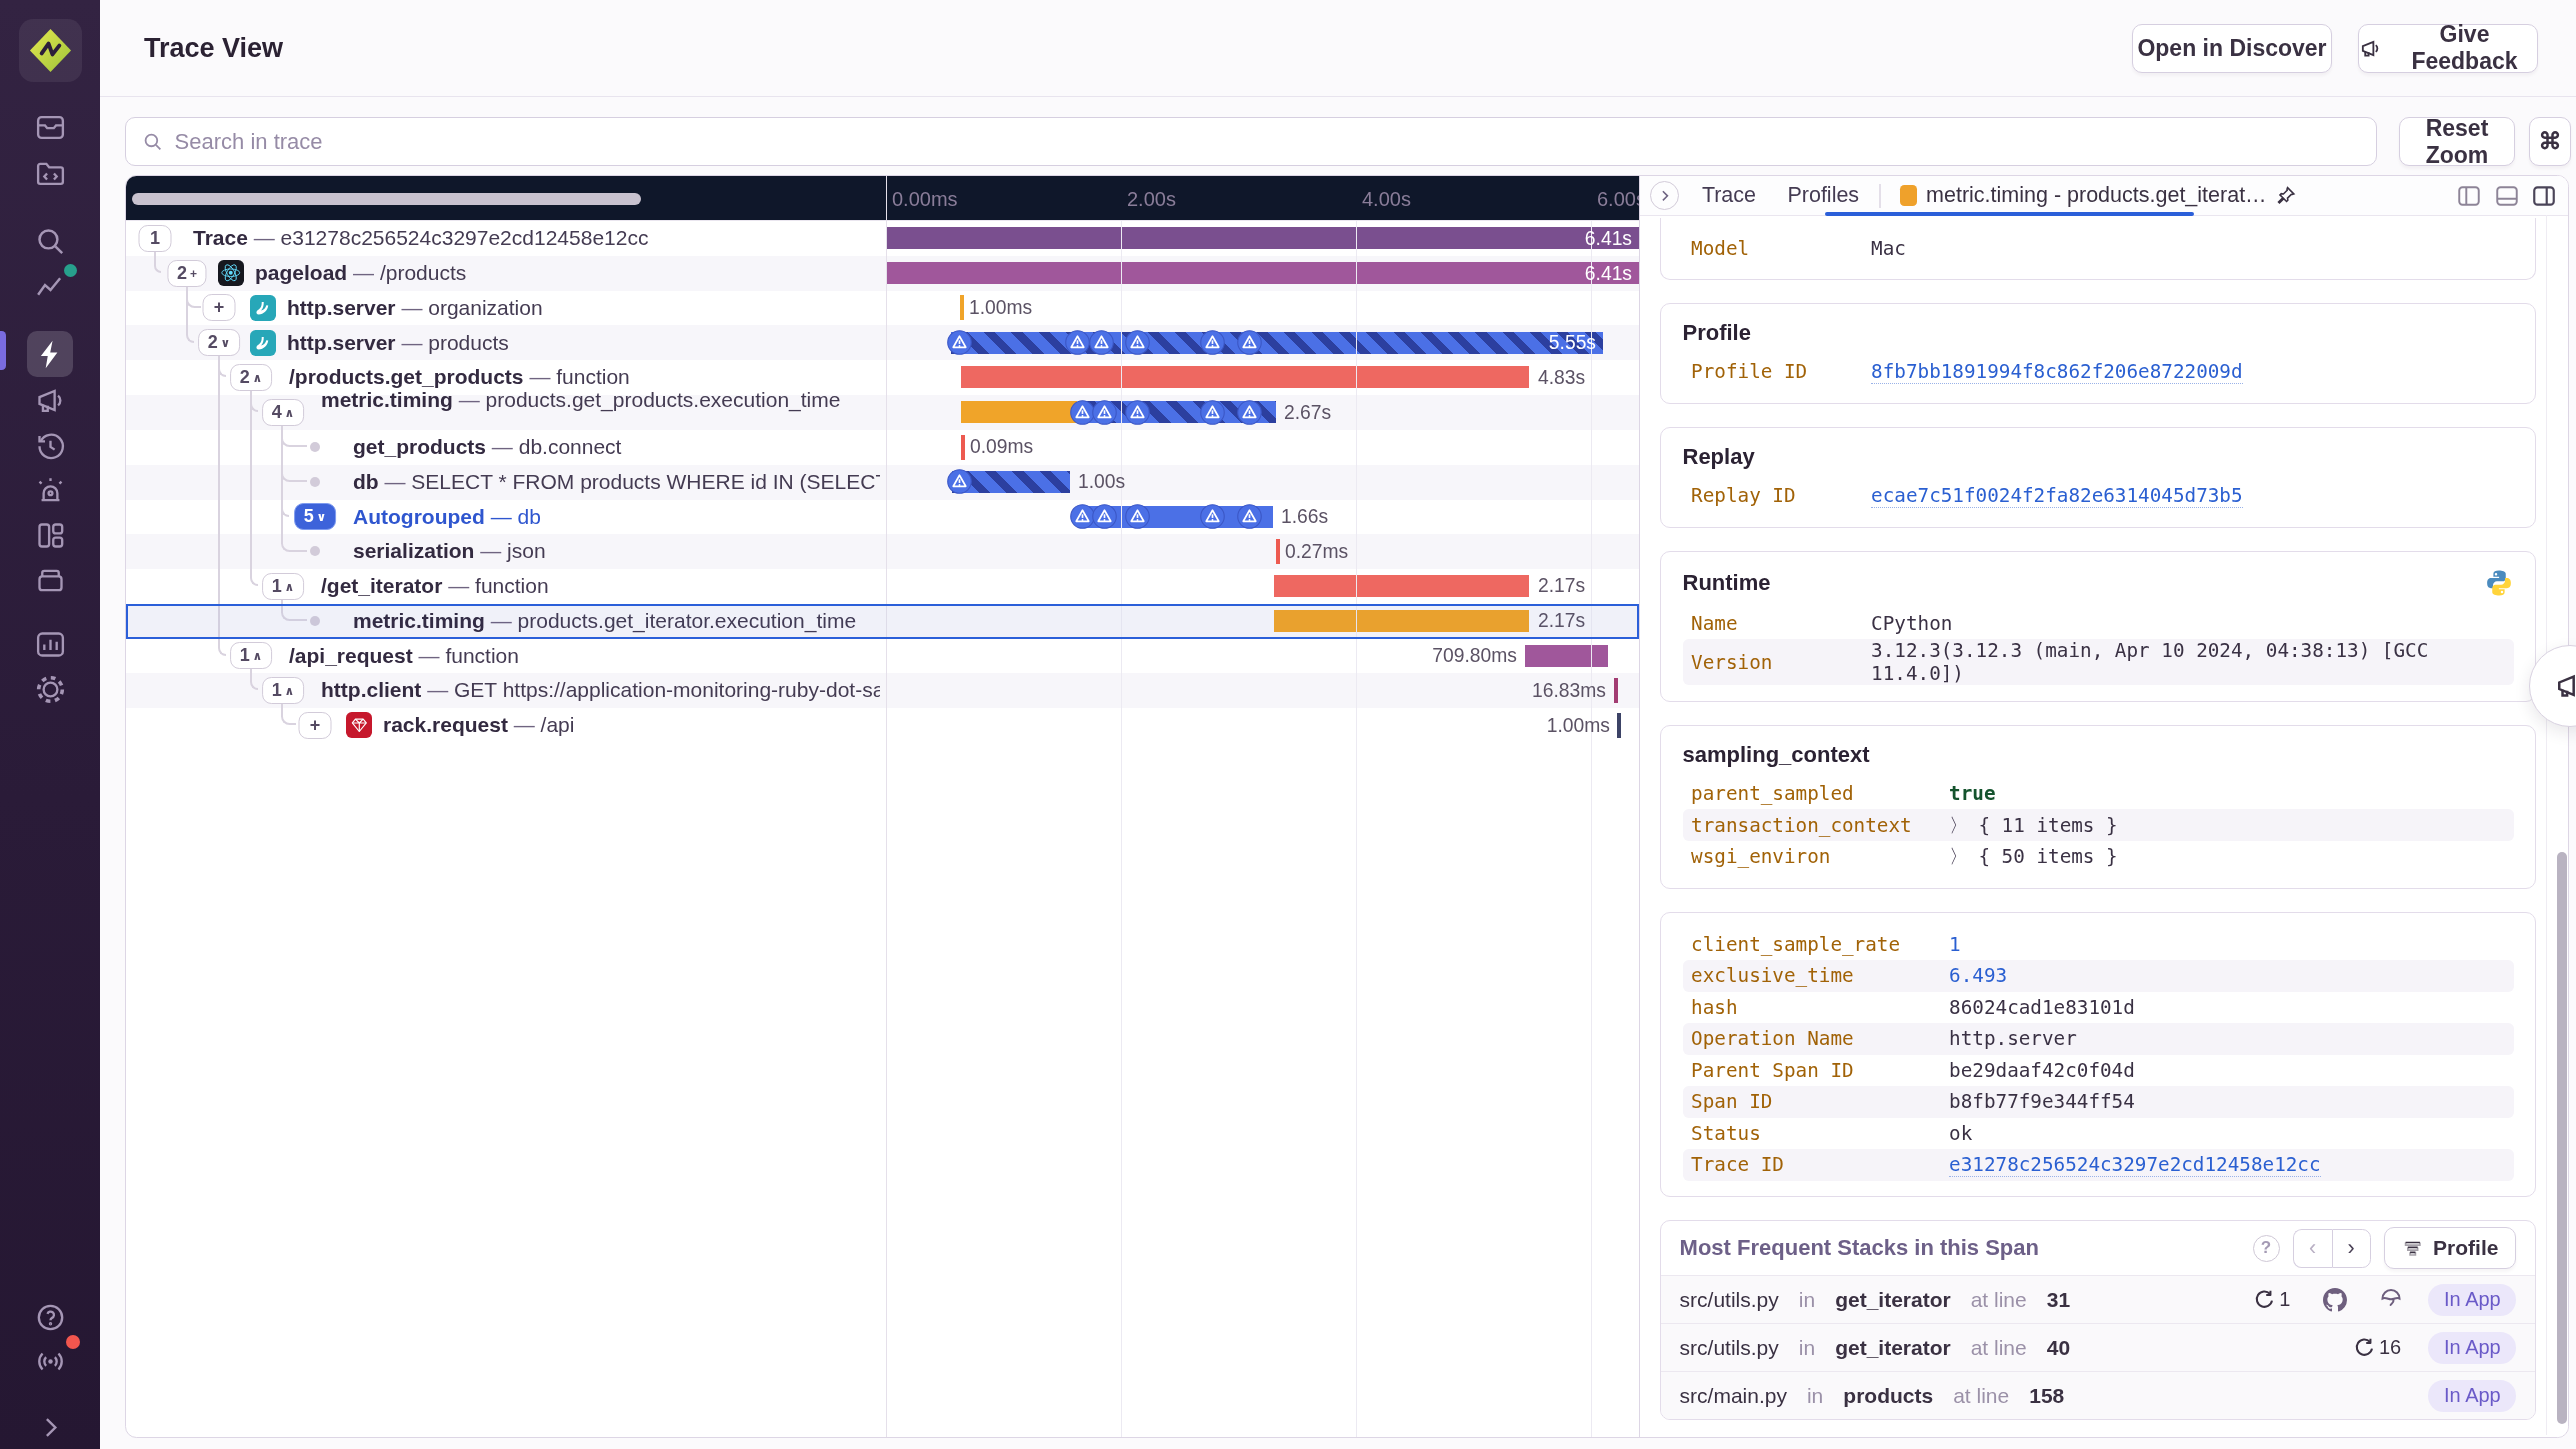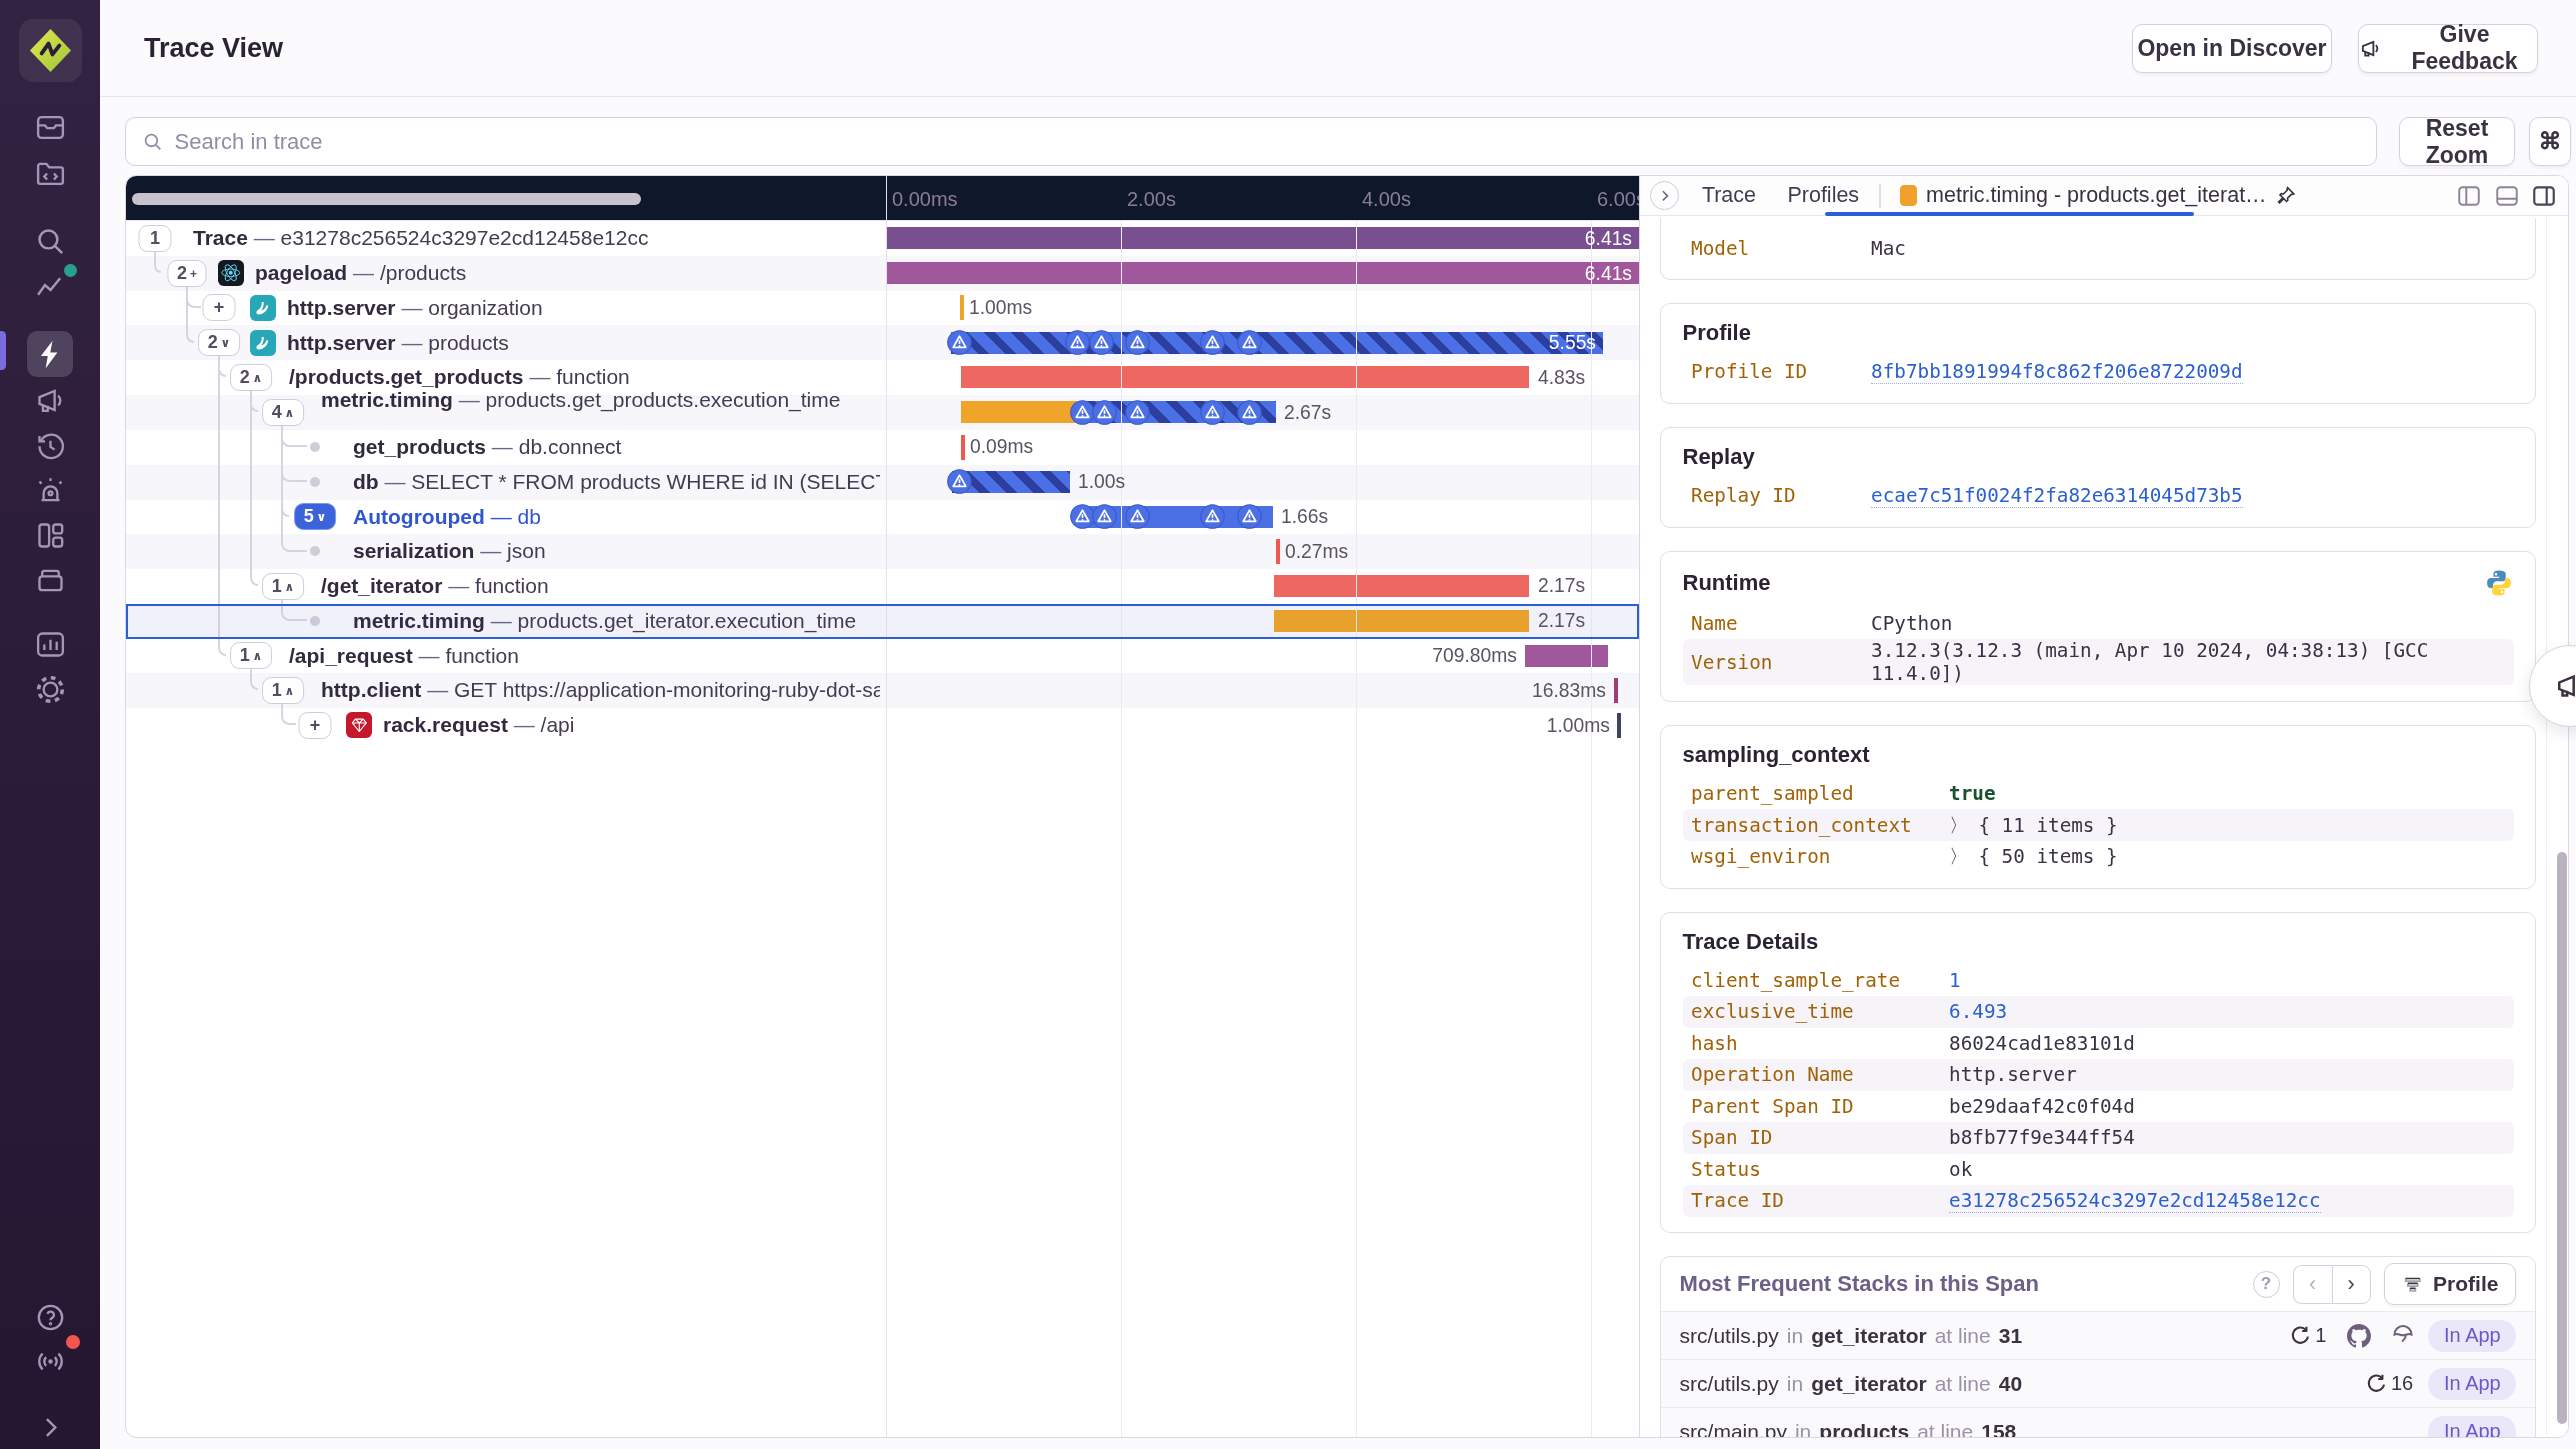--- a/index.html
+++ b/index.html
@@ -108,21 +108,21 @@
   .stacks-head .title { font-size:22px; font-weight:700; color:#6d6088; flex:1; }
   .qcirc { width:27px; height:27px; border-radius:50%; border:1.4px solid #cfc8d6; color:#a49ab4;
     font-size:17px; display:flex; align-items:center; justify-content:center; font-weight:700; }
   .pager { display:flex; }
   .pager .pg { width:39px; height:39px; background:#fff; border:1.4px solid #d6cfe0; display:flex;
     align-items:center; justify-content:center; font-size:21.5px; }
   .pg.prev { border-radius:8.6px 0 0 8.6px; color:#b9b0c4; border-right:none; }
   .pg.next { border-radius:0 8.6px 8.6px 0; color:#4a4156; }
   .profile-btn { height:42px; padding:0 17px; font-size:21px; }
   .stack-row { min-height:48px; border-top:1.4px solid #ece8f0; background:#faf9fb; display:flex;
-    align-items:center; padding:0 18.6px; gap:8px; font-size:21px; color:#3a3142; }
+    align-items:center; padding:0 18.6px; gap:20px; font-size:21px; color:#3a3142; }
   .stack-row .mut { color:#9b91a8; } .stack-row b { font-weight:700; }
   .stack-row .spacer { flex:1; }
   .inapp { height:31.5px; padding:0 15.7px; border-radius:15.7px; background:#ebe7fa; color:#6a5ac8;
     font-size:20px; display:flex; align-items:center; }
   .cnt { display:flex; align-items:center; gap:2.9px; color:#3a3142; font-size:20px; margin-right:7.2px; }
   .ghic { color:#6e5f7e; margin:0 5.7px; }
 
   .vscroll-thumb { position:absolute; left:2557px; top:852px; width:10px; height:572px; border-radius:5.7px;
     background:#b9b3c1; z-index:45; }
   .gutter-line { position:absolute; left:2546px; top:215px; bottom:14.3px; width:1.4px; background:#efecf3; z-index:44; }
@@ -712,23 +712,20 @@
           <div class="kv zebra">
             <span class="k">transaction_context</span>
             <span class="v expand"><span class="chev">〉</span><span>{ 11 items }</span></span>
           </div>
           <div class="kv">
             <span class="k">wsgi_environ</span>
             <span class="v expand"><span class="chev">〉</span><span>{ 50 items }</span></span>
           </div>
         </div>
         <div class="card wide">
-          <h3>
-            <span>Trace Details</span>
-          </h3>
           <div class="kv">
             <span class="k">client_sample_rate</span>
             <span class="v num">1</span>
           </div>
           <div class="kv zebra">
             <span class="k">exclusive_time</span>
             <span class="v num">6.493</span>
           </div>
           <div class="kv">
             <span class="k">hash</span>

